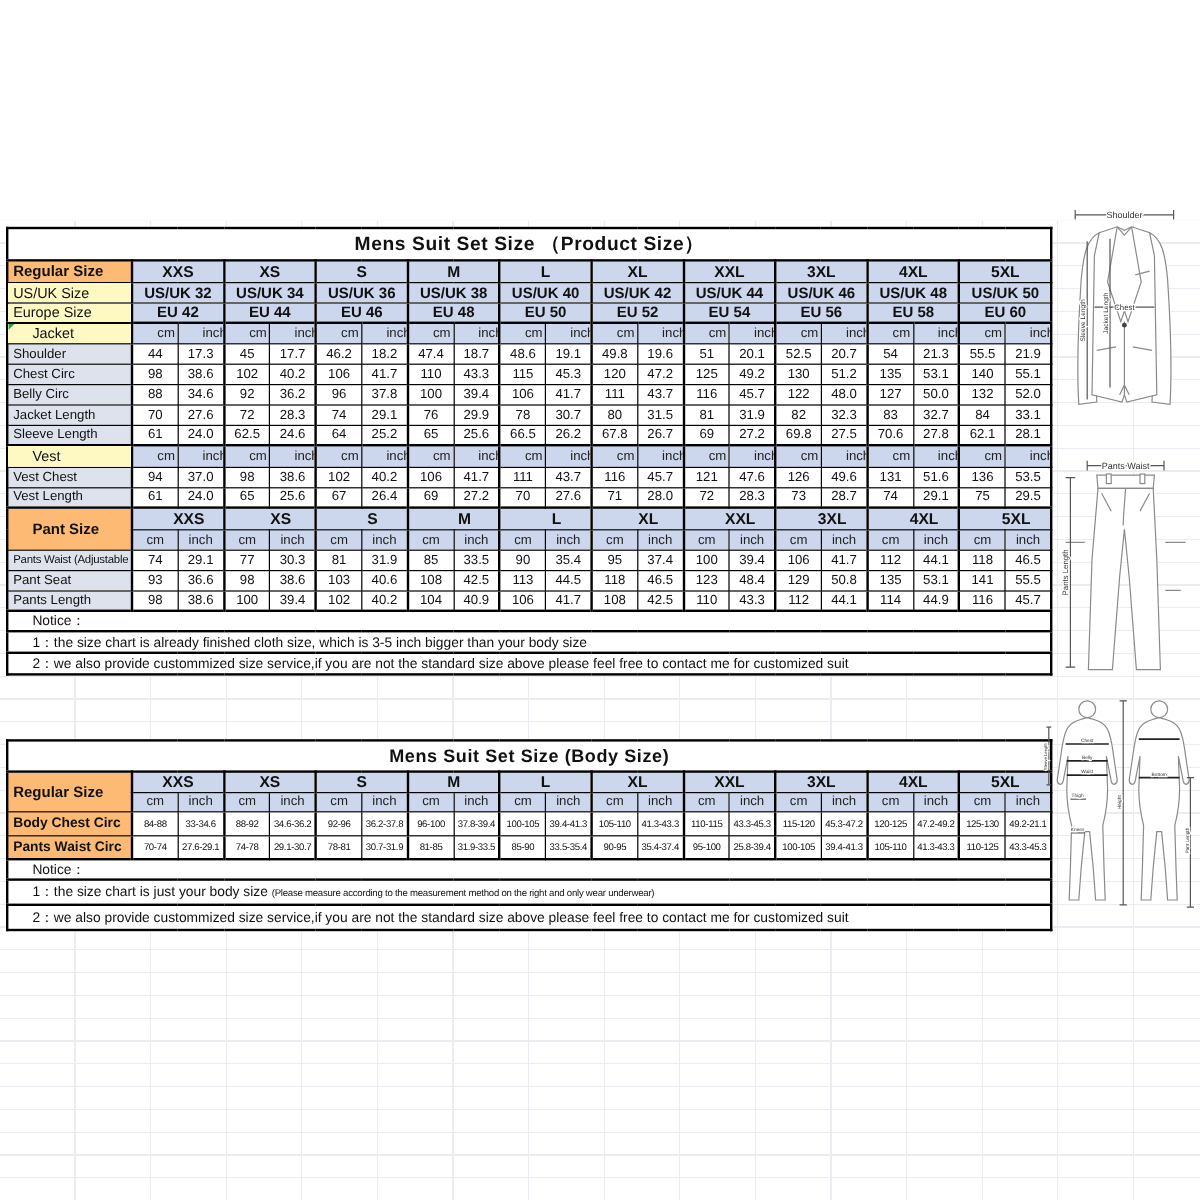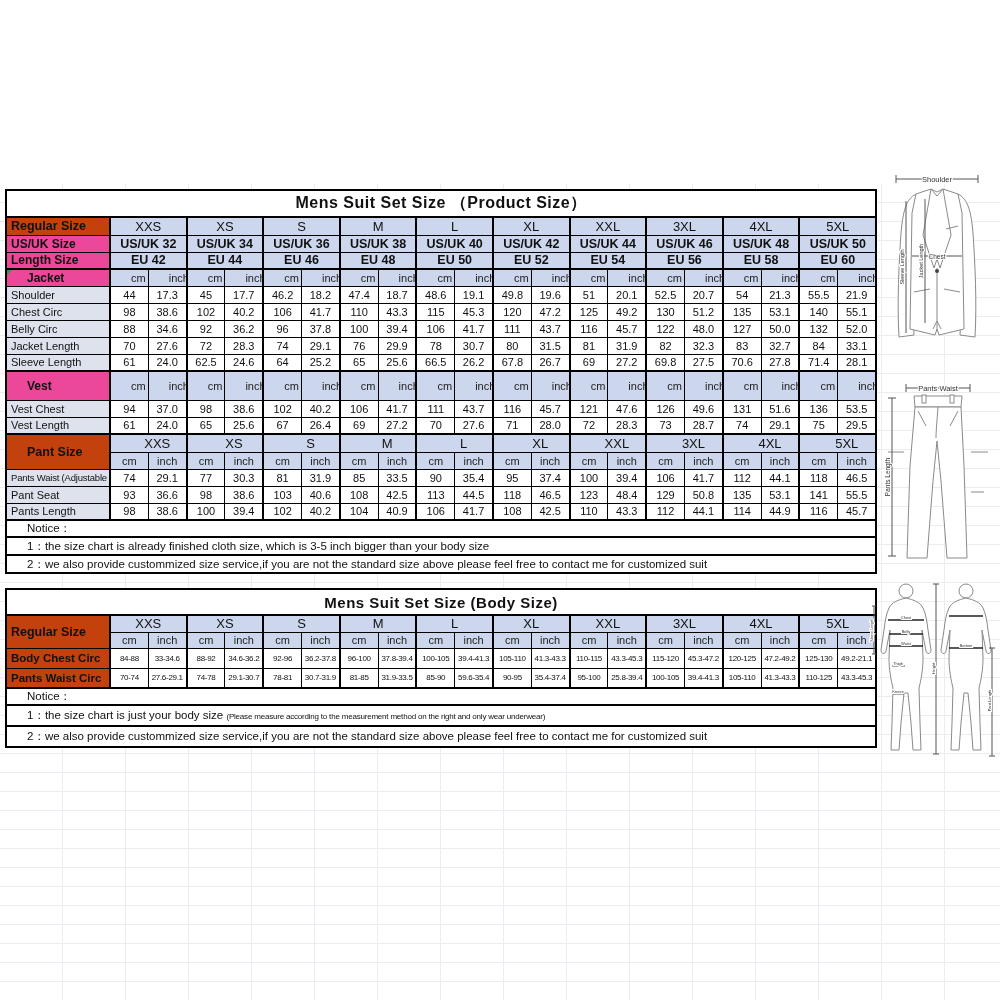--- a/index.html
+++ b/index.html
@@ -14,35 +14,35 @@
     background-image:
       repeating-linear-gradient(to bottom, rgba(0,0,0,0) 0 18px, #e9ecf1 18px 19px),
       repeating-linear-gradient(to right, rgba(0,0,0,0) 0 62px, #e9ecf1 62px 63px);
   }
   table {
     position:absolute; left:5px; z-index:1;
     width:870px; table-layout:fixed; border-collapse:collapse;
     background:#fff; border:2px solid #000;
   }
   #product-table { top:189px; }
-  #body-table { top:588px; }
+  #body-table { top:616px; }
   td {
     border:1px solid #000; padding:0 2px; overflow:hidden; white-space:nowrap;
     text-align:center; vertical-align:middle; font-size:11px; color:#111;
     background:#fff;
   }
   td.t-title { font-size:16px; font-weight:bold; border-bottom:2px solid #000; letter-spacing:0.5px; }
   #body-table td.t-title { font-size:15px; }
   td.hdr { background:#ccd6ec; }
-  td.size { font-size:13px; font-weight:normal; }
+  td.size { font-size:13px; font-weight:bold; }
   td.usuk { font-size:12.5px; font-weight:bold;margin-top:20px; }
   td.eu { font-size:12.5px; font-weight:bold; }
   td.unit { font-size:11px; color:#222; }
-  td.lbl-white { text-align:left; padding-left:4px; font-size:12.5px; font-weight:bold; background:#c2410c; }
-  td.lbl-blue { text-align:left; padding-left:4px; font-size:12px; font-weight:bold; background:#ec4899; position:relative; }
+  td.lbl-white { text-align:left; padding-left:4px; font-size:12.5px; font-weight:bold; background:#fdba74; }
+  td.lbl-blue { text-align:left; padding-left:4px; font-size:12px; font-weight:normal; background:#fef9c3; position:relative; }
   td.lbl-gray { text-align:left; padding-left:4px; font-size:11px; background:#dde2ec; }
   td.lbl-long { font-size:9.5px; letter-spacing:-0.2px; }
   td.val { font-size:11px; }
   td.val-sm { font-size:8px; letter-spacing:-0.3px; padding:0 1px; }
   td.bcl { font-size:11.5px; font-weight:bold; text-align:left; padding-left:4px; }
   td.notice { text-align:left; padding-left:4px; font-size:11.5px; }
   td.tt { border-top:2px solid #000;padding-left:20px; }
   td.gs { border-left:2px solid #000; }
   td.lc { border-right:2px solid #000; }
   .green-tri { position:absolute; top:0; left:0; width:0; height:0;
@@ -111,21 +111,21 @@
         <td class="hdr usuk gs" colspan="2">US/UK 36</td>
         <td class="hdr usuk gs" colspan="2">US/UK 38</td>
         <td class="hdr usuk gs" colspan="2">US/UK 40</td>
         <td class="hdr usuk gs" colspan="2">US/UK 42</td>
         <td class="hdr usuk gs" colspan="2">US/UK 44</td>
         <td class="hdr usuk gs" colspan="2">US/UK 46</td>
         <td class="hdr usuk gs" colspan="2">US/UK 48</td>
         <td class="hdr usuk gs" colspan="2">US/UK 50</td>
       </tr>
       <tr style="height: 17px;">
-        <td class="lbl-blue lc">Length Size</td>
+        <td class="lbl-blue lc">Europe Size</td>
         <td class="hdr eu gs" colspan="2">EU 42</td>
         <td class="hdr eu gs" colspan="2">EU 44</td>
         <td class="hdr eu gs" colspan="2">EU 46</td>
         <td class="hdr eu gs" colspan="2">EU 48</td>
         <td class="hdr eu gs" colspan="2">EU 50</td>
         <td class="hdr eu gs" colspan="2">EU 52</td>
         <td class="hdr eu gs" colspan="2">EU 54</td>
         <td class="hdr eu gs" colspan="2">EU 56</td>
         <td class="hdr eu gs" colspan="2">EU 58</td>
         <td class="hdr eu gs" colspan="2">EU 60</td>
@@ -258,24 +258,24 @@
         <td class="val gs">66.5</td>
         <td class="val">26.2</td>
         <td class="val gs">67.8</td>
         <td class="val">26.7</td>
         <td class="val gs">69</td>
         <td class="val">27.2</td>
         <td class="val gs">69.8</td>
         <td class="val">27.5</td>
         <td class="val gs">70.6</td>
         <td class="val">27.8</td>
-        <td class="val gs">71.4</td>
+        <td class="val gs">62.1</td>
         <td class="val">28.1</td>
       </tr>
-      <tr style="height: 29px;">
+      <tr style="height: 18px;">
         <td class="lbl-blue lc tt">Vest</td>
         <td class="hdr unit gs tt">cm</td>
         <td class="hdr unit tt">inch</td>
         <td class="hdr unit gs tt">cm</td>
         <td class="hdr unit tt">inch</td>
         <td class="hdr unit gs tt">cm</td>
         <td class="hdr unit tt">inch</td>
         <td class="hdr unit gs tt">cm</td>
         <td class="hdr unit tt">inch</td>
         <td class="hdr unit gs tt">cm</td>
@@ -543,21 +543,21 @@
         <td class="lbl-white bcl lc">Pants Waist Circ</td>
         <td class="val-sm gs">70-74</td>
         <td class="val-sm">27.6-29.1</td>
         <td class="val-sm gs">74-78</td>
         <td class="val-sm">29.1-30.7</td>
         <td class="val-sm gs">78-81</td>
         <td class="val-sm">30.7-31.9</td>
         <td class="val-sm gs">81-85</td>
         <td class="val-sm">31.9-33.5</td>
         <td class="val-sm gs">85-90</td>
-        <td class="val-sm">59.6-35.4</td>
+        <td class="val-sm">33.5-35.4</td>
         <td class="val-sm gs">90-95</td>
         <td class="val-sm">35.4-37.4</td>
         <td class="val-sm gs">95-100</td>
         <td class="val-sm">25.8-39.4</td>
         <td class="val-sm gs">100-105</td>
         <td class="val-sm">39.4-41.3</td>
         <td class="val-sm gs">105-110</td>
         <td class="val-sm">41.3-43.3</td>
         <td class="val-sm gs">110-125</td>
         <td class="val-sm">43.3-45.3</td>

